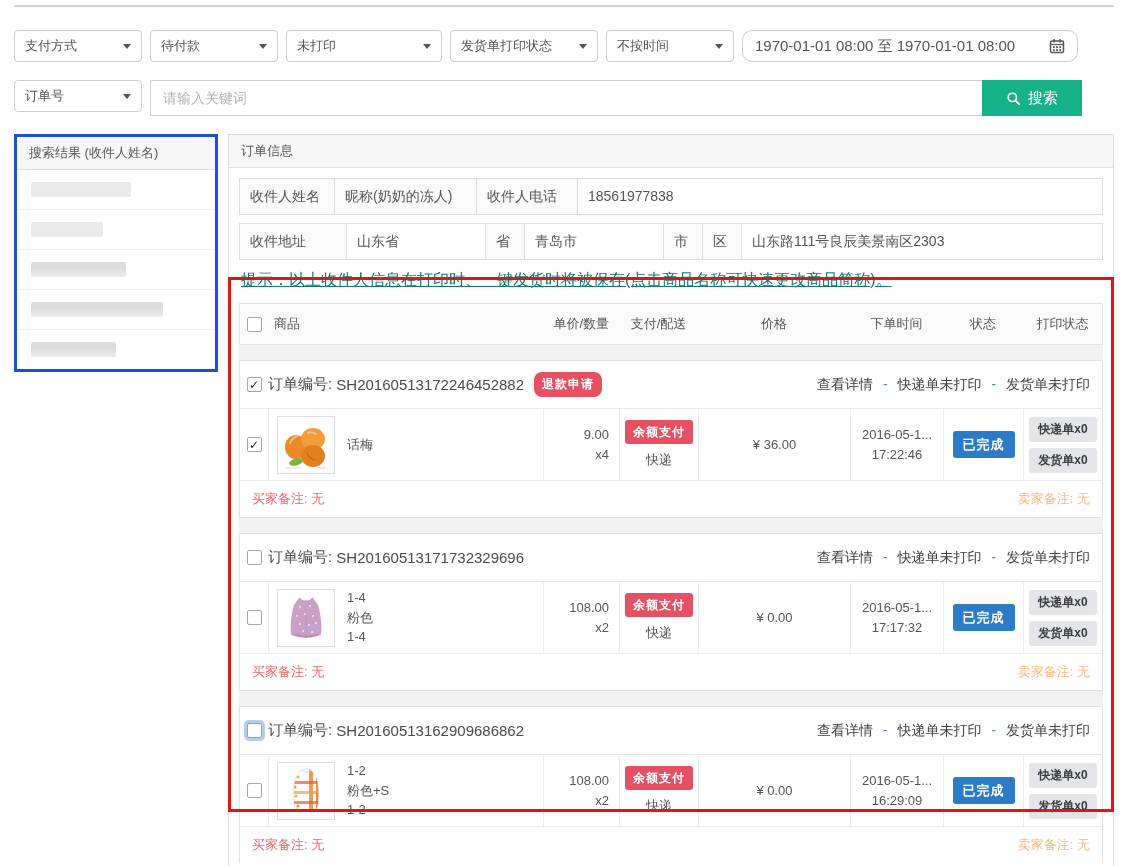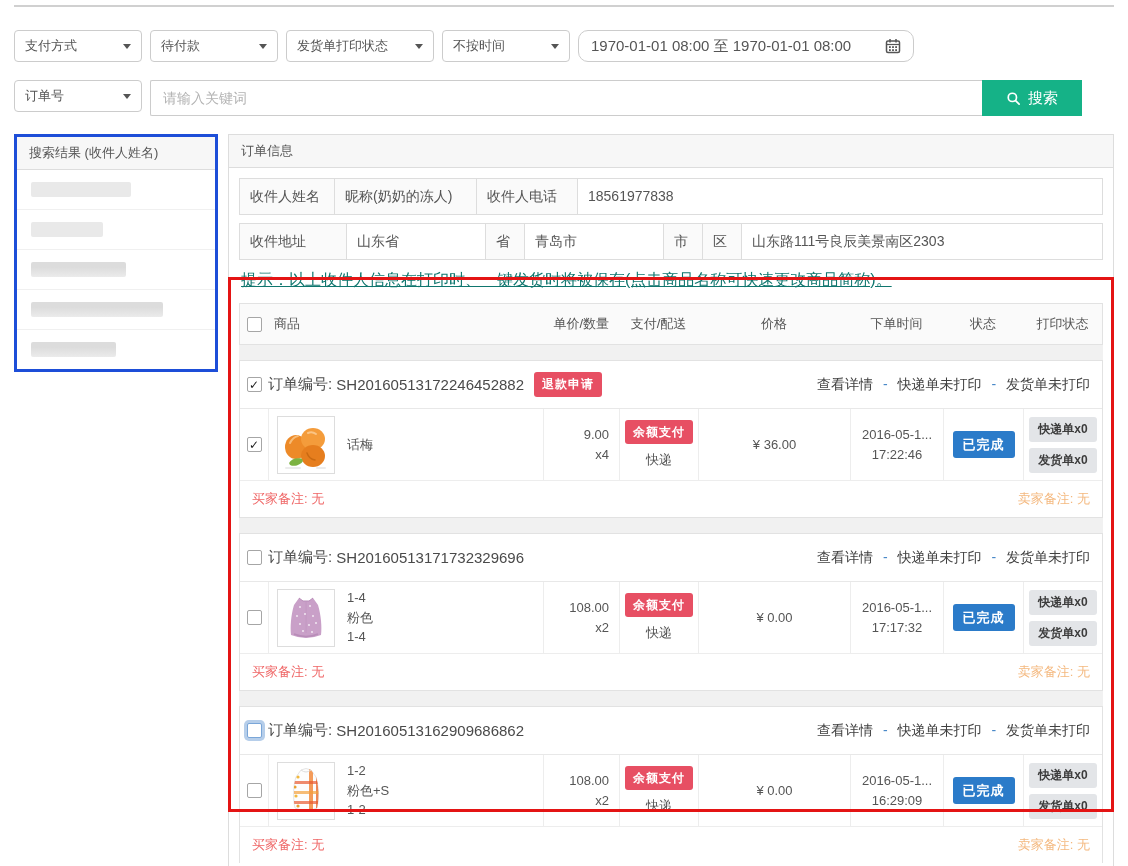--- a/index.html
+++ b/index.html
@@ -59,21 +59,21 @@
         display:inline-flex; align-items:center; justify-content:center; cursor:pointer; flex:none; }
   .cb.checked::after { content:"✓"; font-size:12px; font-weight:bold; color:#1c1c1c; line-height:1; }
   .cb.focus { border-color:#7aa6d8; box-shadow:0 0 0 3px rgba(122,166,216,.55); }
 
   .band { height:15px; background:#f1f1f1; }
   .order-block { border:1px solid #e2e2e2; background:#fff; }
   .order-head { display:flex; align-items:center; height:48px; border-bottom:1px solid #e8e8e8;
                 font-size:15px; color:#4a4a4a; }
   .order-head .cbcol { width:28px; display:flex; justify-content:center; flex:none; }
   .badge-red { background:#E74F63; color:#fff; font-size:12px; font-weight:bold; padding:4px 8px;
-               border-radius:3px; margin-left:10px; letter-spacing:1px; }
+               border-radius:8px; margin-left:10px; letter-spacing:1px; }
   .links { margin-left:auto; margin-right:12px; font-size:14px; color:#4A89C8; white-space:nowrap; }
   .links a { color:#404040; text-decoration:none; cursor:pointer;margin-top:36px; }
   .links .sep { margin:0 6px; }
 
   .prod-row { border-bottom:1px solid #ededed; font-size:13px; color:#555; height:72px; }
   .pcell { border-left:1px solid #ededed; height:100%; display:flex; flex-direction:column;
            align-items:center; justify-content:center; line-height:1.5; }
   .pcell.first { border-left:none; }
   .prodcell { flex-direction:row; justify-content:flex-start; padding:6px 8px; gap:12px; }
   .pimg { width:58px; height:58px; border:1px solid #ddd; background:#fff; padding:2px; flex:none; }
@@ -104,20 +104,24 @@
 <div class="page">
   <div class="top-line"></div>
 
   <div class="filter-row">
     <div class="dd" style="width:128px">
       <span>支付方式</span>
       <span class="caret"></span>
     </div>
     <div class="dd" style="width:128px">
       <span>待付款</span>
+      <span class="caret"></span>
+    </div>
+    <div class="dd" style="width:156px">
+      <span>未打印</span>
       <span class="caret"></span>
     </div>
     <div class="dd" style="width:148px">
       <span>发货单打印状态</span>
       <span class="caret"></span>
     </div>
     <div class="dd" style="width:128px">
       <span>不按时间</span>
       <span class="caret"></span>
     </div>

